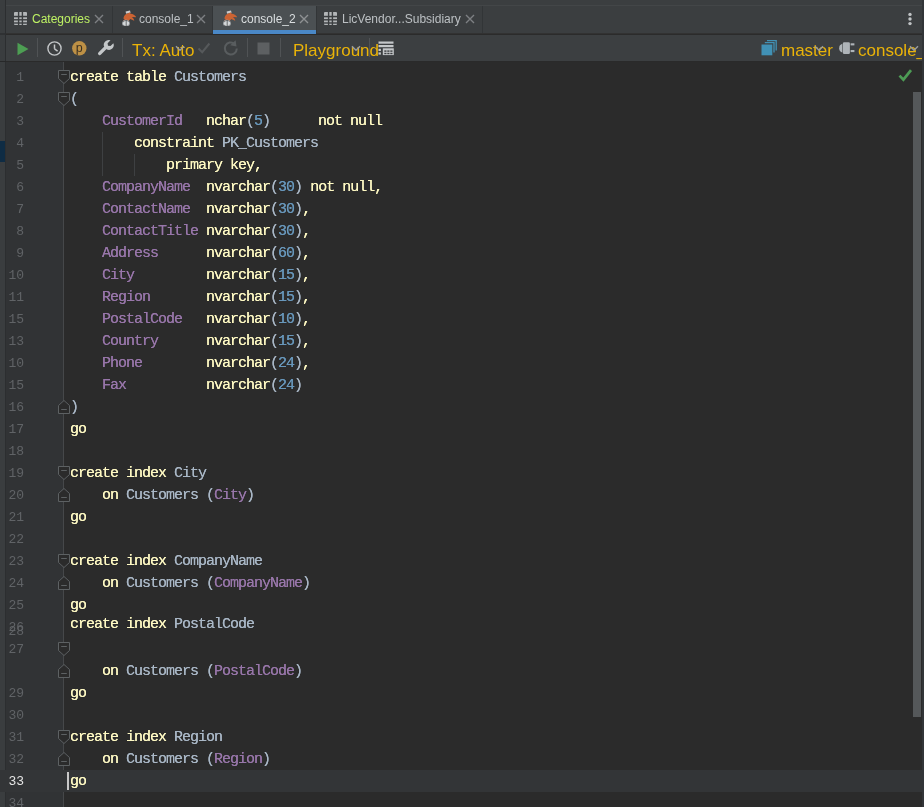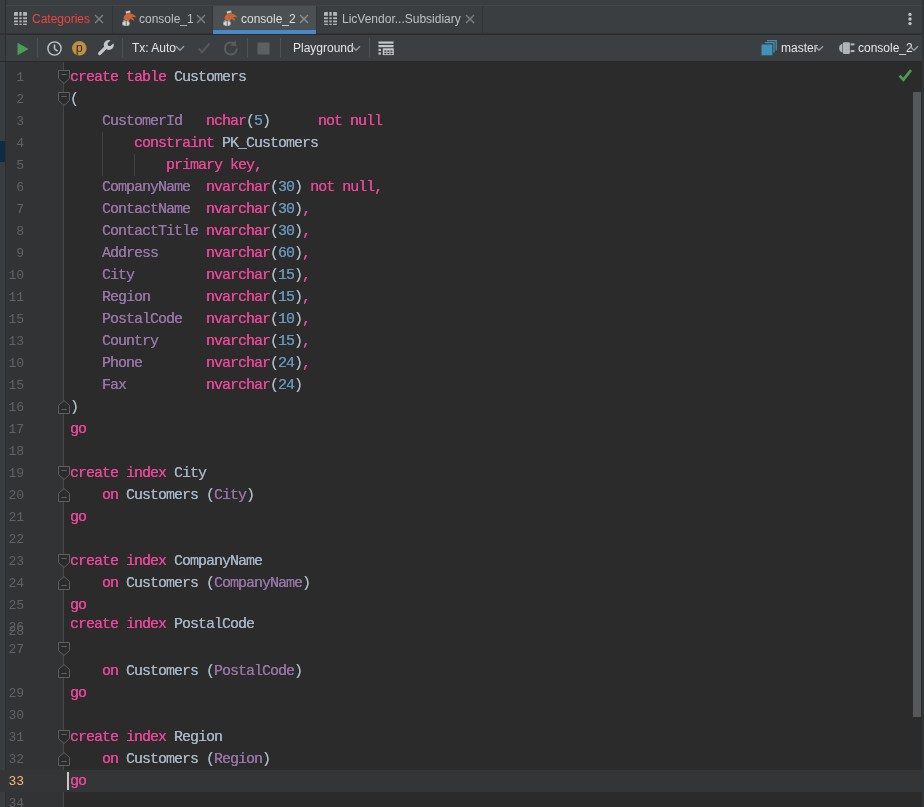--- a/index.html
+++ b/index.html
@@ -8,33 +8,33 @@
 .abs{position:absolute}
 
 #tabbar{position:absolute;left:0;top:0;width:924px;height:34px;background:#3b3e40;border-bottom:1px solid #323232}
 #tabtopline{position:absolute;left:0;top:5px;width:924px;height:1px;background:#434648}
 .tab{position:absolute;top:6px;height:28px;display:flex;align-items:center;font-size:12px;color:#bcc0c3}
 .tabsep{position:absolute;top:6px;width:1px;height:27px;background:#323537}
 #tab-active{background:#4b5053;color:#dadee0}
 #tab-underline{position:absolute;left:213px;top:30px;width:103px;height:4px;background:#4a88c7}
 #toolbar{position:absolute;left:0;top:35px;width:924px;height:27px;background:#3c3f41;border-bottom:1px solid #2a2a2a}
 .tsep{position:absolute;top:4px;width:1px;height:19px;background:#505355}
-.tbtext{position:absolute;top:6px;font-size:12px;color:#e5e5e5}
+.tbtext{position:absolute;top:6px;font-size:17px;color:#eab308}
 
 #stripe{position:absolute;left:0;top:0;width:5px;height:807px;background:#3a3d3f}
 #stripe-sep{position:absolute;left:5px;top:0;width:1px;height:807px;background:#2c2e30}
 #stripe-blue{position:absolute;left:0;top:141px;width:5px;height:21px;background:#0f2c44}
 
 #editor{position:absolute;left:6px;top:62px;width:916px;height:745px;background:#2b2b2b}
 #gutterbg{position:absolute;left:6px;top:62px;width:57px;height:745px;background:#313335}
 #foldline{position:absolute;left:63px;top:62px;width:1px;height:745px;background:#46484a}
 #caretrow{position:absolute;left:0px;top:770px;width:922px;height:22px;background:#333537}
 .ln{position:absolute;left:6px;width:18px;text-align:right;height:22px;font-family:"Liberation Mono",monospace;font-size:13px;line-height:24px;color:#606366}
 .cl{position:absolute;left:70px;height:22px;line-height:24px;font-family:"Liberation Mono",monospace;font-size:15px;letter-spacing:-1px;color:#a9b7c6;white-space:pre;text-shadow:0 0 0.6px currentColor}
-.k{color:#ec4899}
+.k{color:#fef9c3}
 .i{color:#9876aa}
 .n{color:#6897bb}
 .guide{position:absolute;width:1px;background:#3e4042}
 #caret{position:absolute;left:67px;top:772px;width:2px;height:18px;background:#c8c8c8}
 #scrollthumb{position:absolute;left:913px;top:92px;width:8px;height:625px;background:#55585a}
 #rightedge{position:absolute;left:922px;top:0;width:2px;height:807px;background:#323538}
 .fold{position:absolute;left:58px}
 </style>
 </head>
 <body>
@@ -49,21 +49,21 @@
 <div class="tabsep" style="left:482px"></div>
 
 <svg class="abs" style="left:14px;top:12px" width="13" height="13">
     <rect x="0" y="0" width="13" height="13" rx="1" fill="#b2b5b7"></rect>
     <rect x="0" y="3.8" width="13" height="1.5" fill="#3b3e40"></rect>
     <rect x="0" y="7.1" width="13" height="1.4" fill="#3b3e40"></rect>
     <rect x="0" y="10.3" width="13" height="1.4" fill="#3b3e40"></rect>
     <rect x="3.9" y="0" width="1.4" height="13" fill="#3b3e40"></rect>
     <rect x="7.7" y="0" width="1.4" height="13" fill="#3b3e40"></rect>
   </svg>
-<div class="abs" style="left:32px;top:12px;font-size:12px;color:#ef4444">Categories</div>
+<div class="abs" style="left:32px;top:12px;font-size:12px;color:#bef264">Categories</div>
 <svg class="abs" style="left:94px;top:14px" width="10" height="10">
     <path d="M1 1 L9 9 M9 1 L1 9" stroke="#7d8083" stroke-width="1.35"></path>
   </svg>
 
 <svg class="abs" style="left:121px;top:10px" width="15" height="16">
     <path d="M4.6 1.6 l4.4 -1 l0.6 2.1 l-4.5 1.1 Z" fill="#c8cbcd"></path>
     <path d="M2.4 8.2 C2.9 5.2 4.9 3.6 7.4 3.3 L8.4 2.2 L9.7 3.7 C12 3.9 14.4 5.3 15.2 7.3 L10.7 6.9 C12.4 7.9 13.3 9.4 13.2 10.7 L9.2 9 C8.5 10.5 7.1 11.3 5.7 10.9 C4.4 10.5 3.1 9.5 2.4 8.2 Z" fill="#cb6333"></path>
     <path d="M2.2 10.2 L5.8 11.4 L3.6 13.6 Z" fill="#cb6333"></path>
     <circle cx="5" cy="13.4" r="3.6" fill="#d4d7d9"></circle>
     <path d="M2.1 12 a3.6 3.6 0 0 1 5.6 -0.4 M1.9 14.8 a3.6 3.6 0 0 0 5.9 0.2 M5.2 9.8 v7.2" stroke="#5b5e60" stroke-width="0.9" fill="none"></path>
@@ -250,21 +250,21 @@
 <div class="cl" style="top:613px"><span class="k">create index</span> PostalCode</div>
 <div class="ln" style="top:620px">28</div>
 <div class="cl" style="top:660px">    <span class="k">on</span> Customers (<span class="i">PostalCode</span>)</div>
 <div class="ln" style="top:682px">29</div>
 <div class="cl" style="top:682px"><span class="k">go</span></div>
 <div class="ln" style="top:704px">30</div>
 <div class="ln" style="top:726px">31</div>
 <div class="cl" style="top:726px"><span class="k">create index</span> Region</div>
 <div class="ln" style="top:748px">32</div>
 <div class="cl" style="top:748px">    <span class="k">on</span> Customers (<span class="i">Region</span>)</div>
-<div class="ln" style="top:770px;color:#fdba74">33</div>
+<div class="ln" style="top:770px;color:#e5e5e5">33</div>
 <div class="cl" style="top:770px"><span class="k">go</span></div>
 <div class="ln" style="top:792px">34</div>
 <svg class="fold" style="top:70px" width="12" height="14">
       <path d="M0.5 0.5 H11.5 V8.5 L6 13.5 L0.5 8.5 Z" fill="#2b2b2b" stroke="#5d6163"></path>
       <line x1="3.2" y1="4.5" x2="8.8" y2="4.5" stroke="#5d6163"></line>
     </svg>
 <svg class="fold" style="top:92px" width="12" height="14">
       <path d="M0.5 0.5 H11.5 V8.5 L6 13.5 L0.5 8.5 Z" fill="#2b2b2b" stroke="#5d6163"></path>
       <line x1="3.2" y1="4.5" x2="8.8" y2="4.5" stroke="#5d6163"></line>
     </svg>

